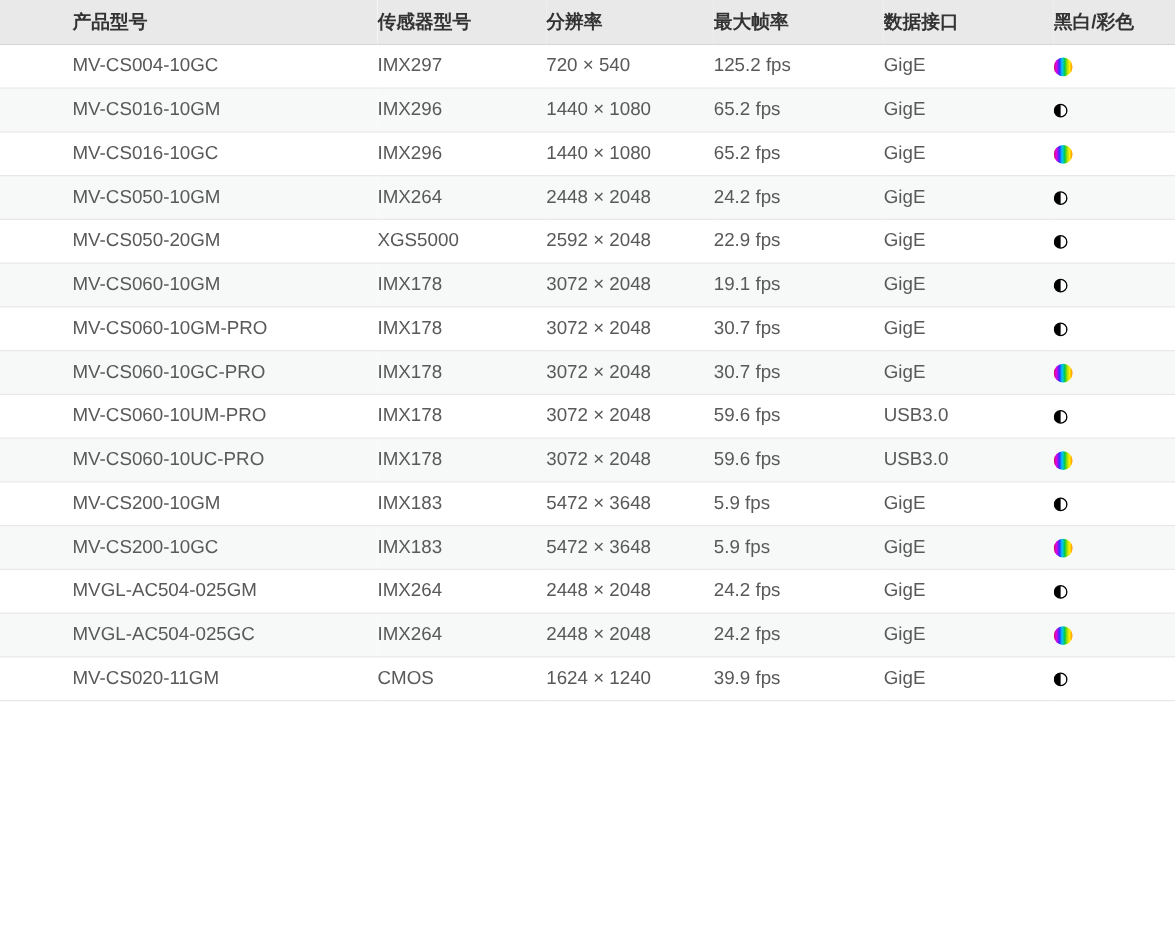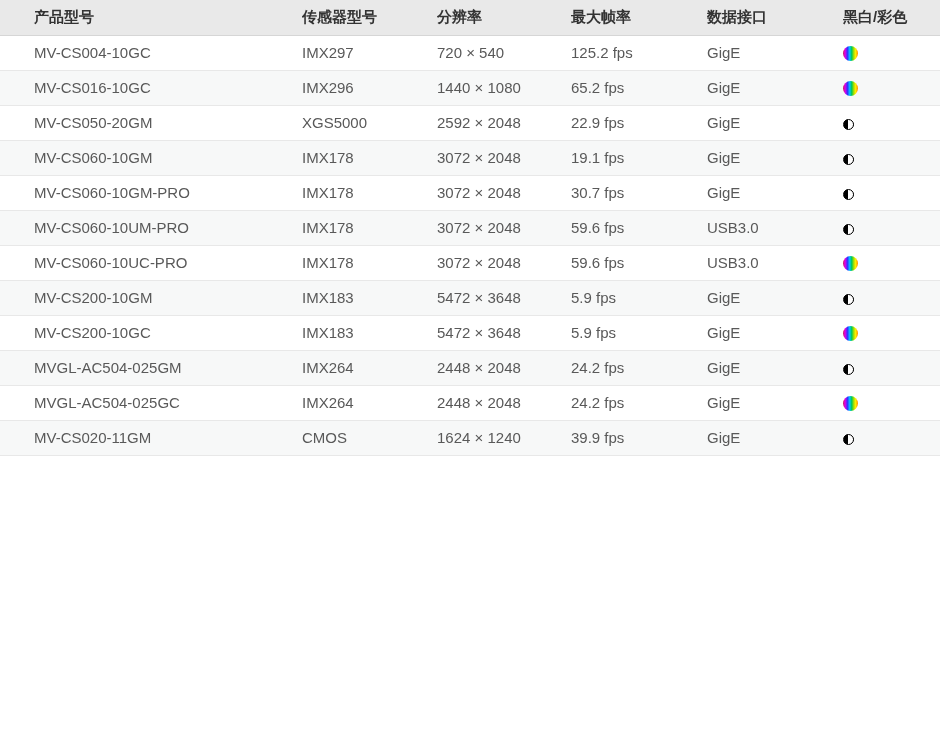--- a/index.html
+++ b/index.html
@@ -29,21 +29,21 @@
     background:var(--header-bg);
     color:var(--header-text);
     font-size:15px;font-weight:700;
     border-bottom:1px solid var(--header-border);
   }
   td{
     color:var(--body-text);
     font-size:15px;font-weight:400;
     border-bottom:1px solid var(--row-border);
   }
-  th:first-child,td:first-child{padding-left:34px;}
+  th:first-child,td:first-child{padding-left:58px;}
   tbody tr:nth-child(even){background:var(--row-alt-bg);}
   .mode-icon{
     display:inline-block;border-radius:50%;vertical-align:middle;
   }
   .mode-icon.mono{
     width:11px;height:11px;
     border:1.5px solid #000000;
     background:linear-gradient(90deg,#000000 0 50%,#ffffff 50% 100%);
   }
   .mode-icon.color{
@@ -78,30 +78,50 @@
     <td>MV-CS004-10GC</td>
     <td>IMX297</td>
     <td>720 × 540</td>
     <td>125.2 fps</td>
     <td>GigE</td>
     <td>
       <span class="mode-icon color"></span>
     </td>
   </tr>
       <tr>
+    <td>MV-CS016-10GM</td>
+    <td>IMX296</td>
+    <td>1440 × 1080</td>
+    <td>65.2 fps</td>
+    <td>GigE</td>
+    <td>
+      <span class="mode-icon mono"></span>
+    </td>
+  </tr>
+      <tr>
     <td>MV-CS016-10GC</td>
     <td>IMX296</td>
     <td>1440 × 1080</td>
     <td>65.2 fps</td>
     <td>GigE</td>
     <td>
       <span class="mode-icon color"></span>
     </td>
   </tr>
       <tr>
+    <td>MV-CS050-10GM</td>
+    <td>IMX264</td>
+    <td>2448 × 2048</td>
+    <td>24.2 fps</td>
+    <td>GigE</td>
+    <td>
+      <span class="mode-icon mono"></span>
+    </td>
+  </tr>
+      <tr>
     <td>MV-CS050-20GM</td>
     <td>XGS5000</td>
     <td>2592 × 2048</td>
     <td>22.9 fps</td>
     <td>GigE</td>
     <td>
       <span class="mode-icon mono"></span>
     </td>
   </tr>
       <tr>
@@ -118,20 +138,30 @@
     <td>MV-CS060-10GM-PRO</td>
     <td>IMX178</td>
     <td>3072 × 2048</td>
     <td>30.7 fps</td>
     <td>GigE</td>
     <td>
       <span class="mode-icon mono"></span>
     </td>
   </tr>
       <tr>
+    <td>MV-CS060-10GC-PRO</td>
+    <td>IMX178</td>
+    <td>3072 × 2048</td>
+    <td>30.7 fps</td>
+    <td>GigE</td>
+    <td>
+      <span class="mode-icon color"></span>
+    </td>
+  </tr>
+      <tr>
     <td>MV-CS060-10UM-PRO</td>
     <td>IMX178</td>
     <td>3072 × 2048</td>
     <td>59.6 fps</td>
     <td>USB3.0</td>
     <td>
       <span class="mode-icon mono"></span>
     </td>
   </tr>
       <tr>

